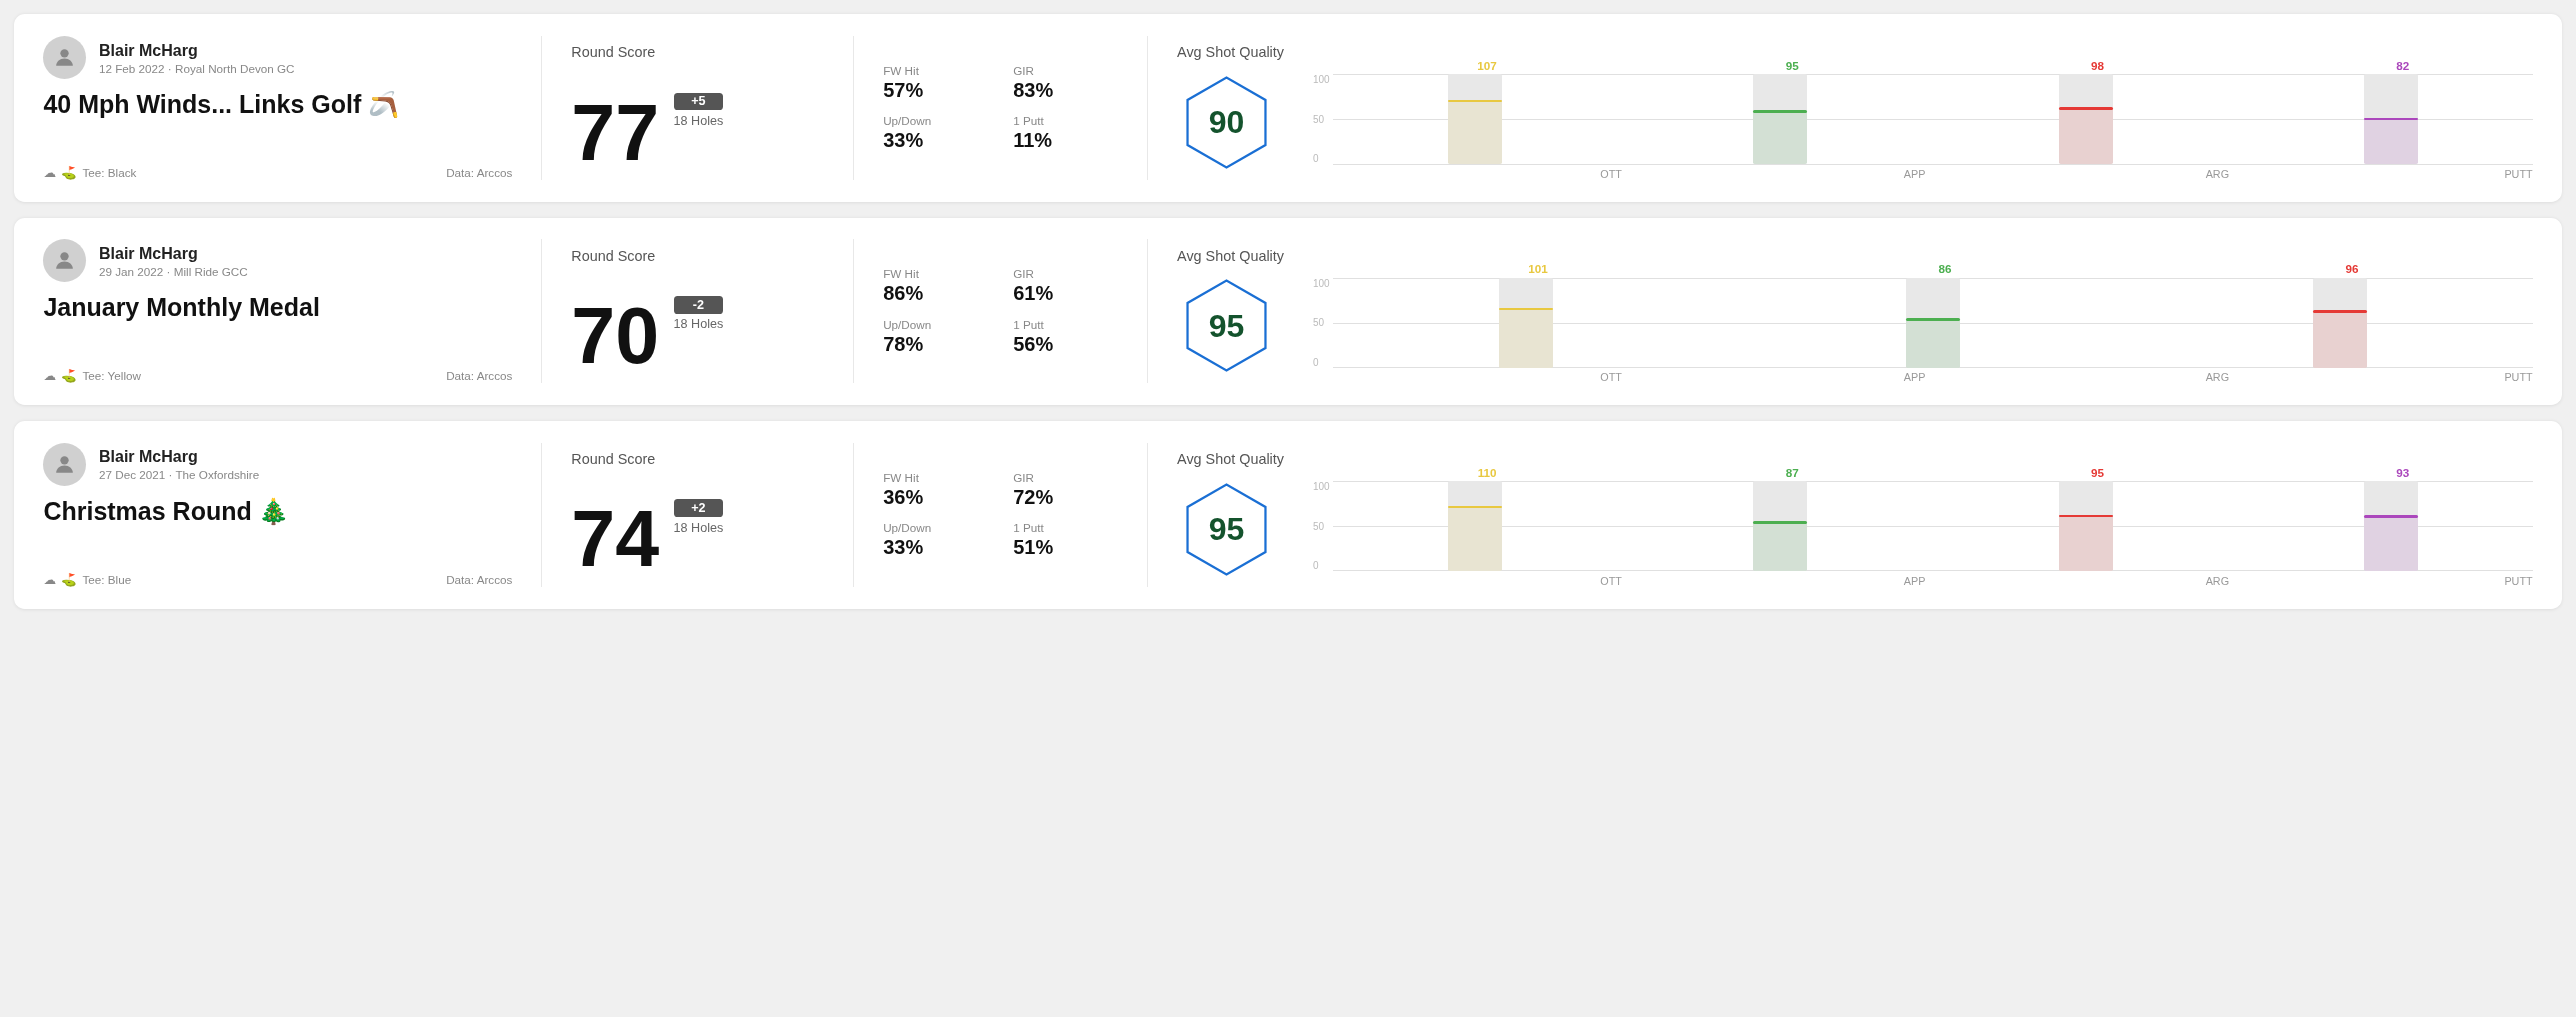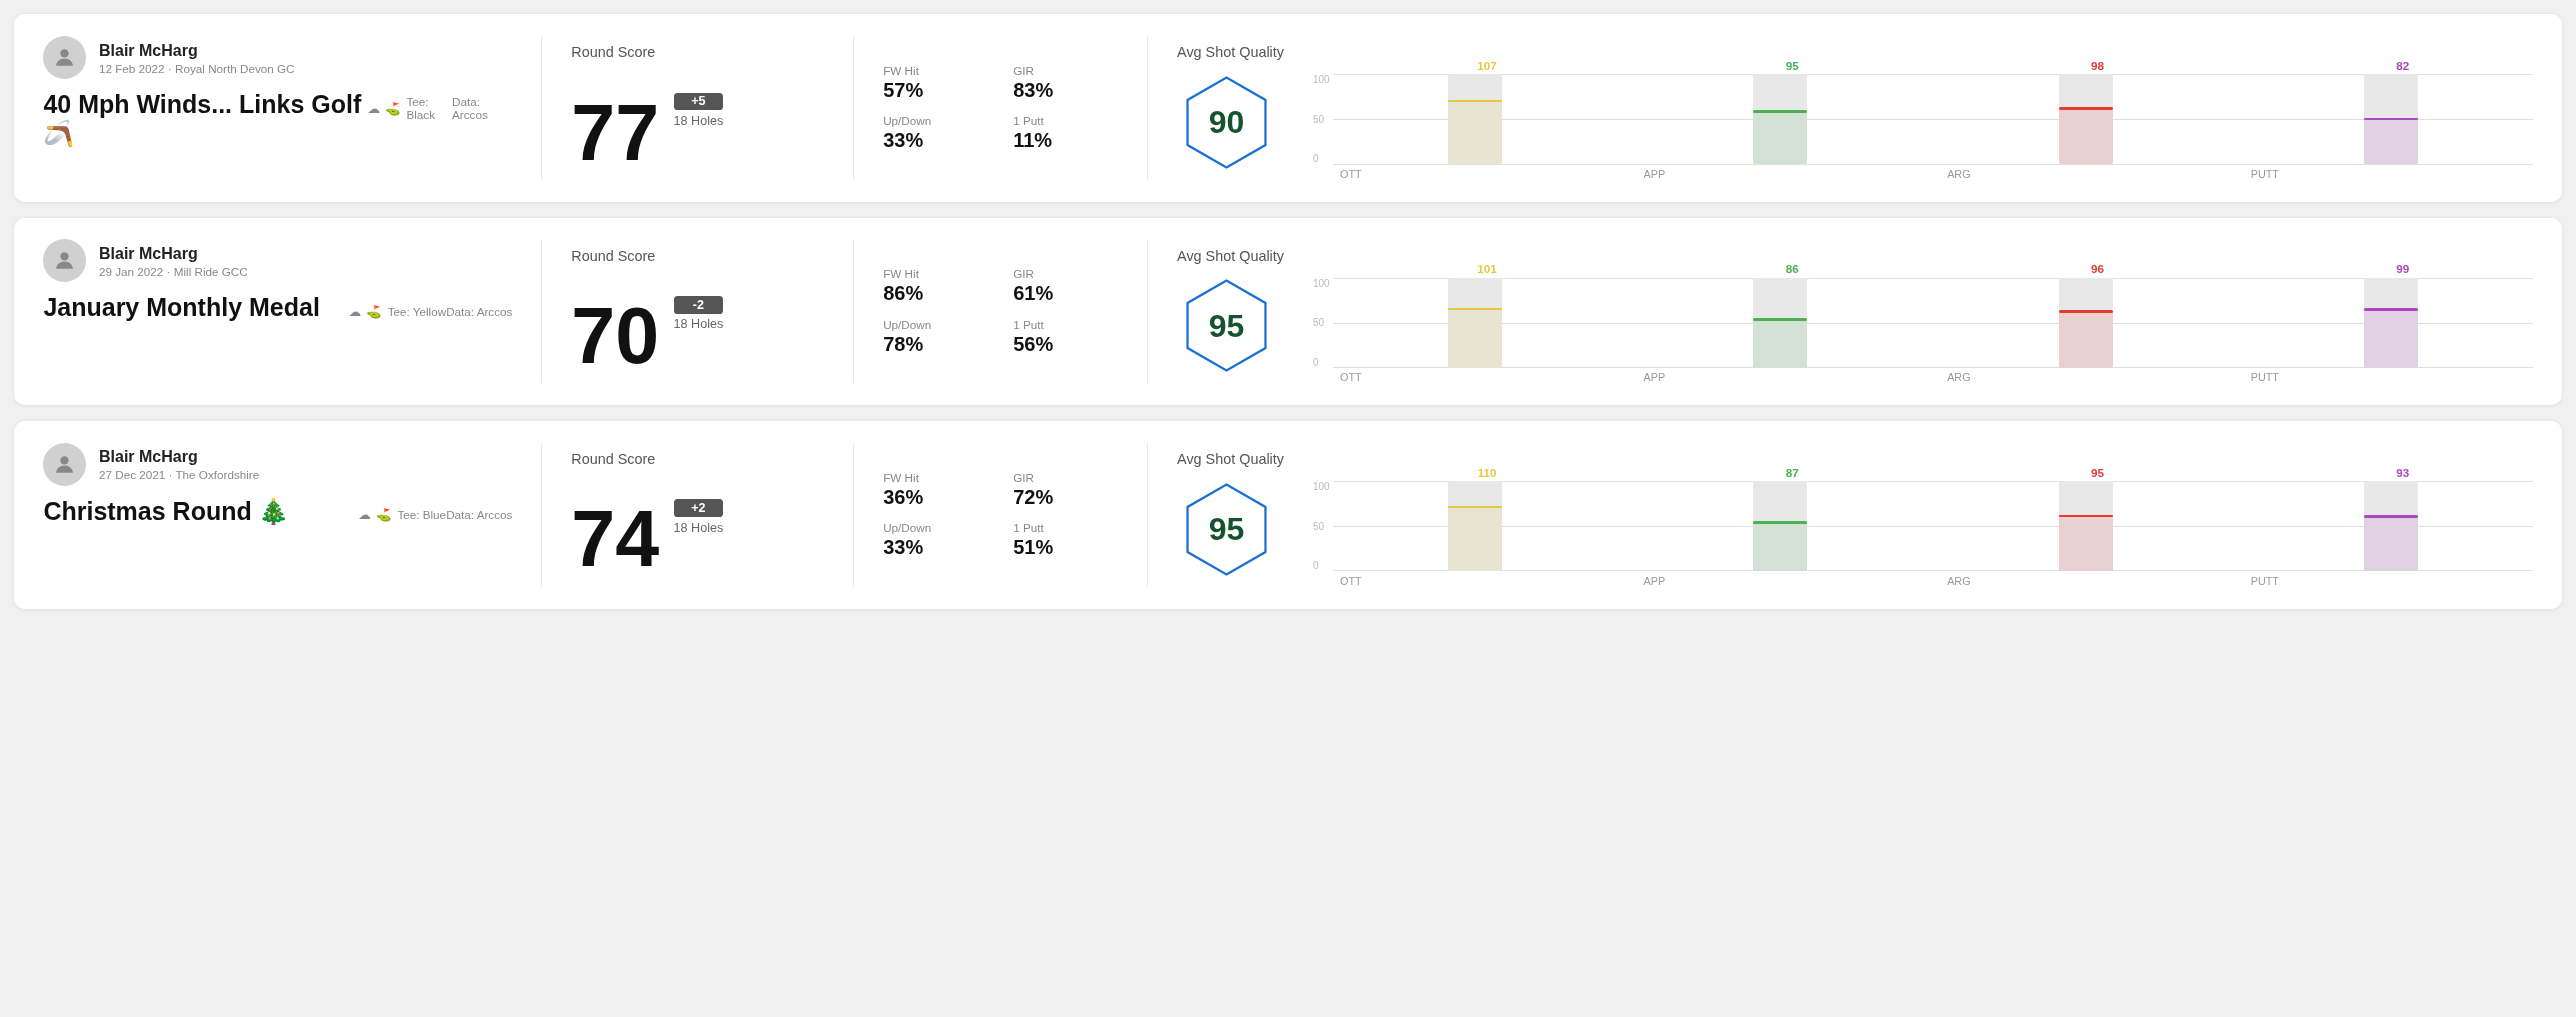--- a/index.html
+++ b/index.html
@@ -25,20 +25,21 @@
       background: #e8e8e8;
       margin: 0 29px;
       flex-shrink: 0;
     }
 
     
     .left-section {
       width: 469px;
       flex-shrink: 0;
       display: flex;
+      flex-direction: column;
       justify-content: space-between;
     }
     .user-header {
       display: flex;
       align-items: center;
       gap: 12.6px;
       margin-bottom: 10.8px;
     }
     .avatar {
       width: 43px;
@@ -250,21 +251,21 @@
       height: 2.7px;
       border-radius: 1.8px;
     }
     .chart-labels-row {
       display: flex;
       gap: 21.7px;
       margin-top: 3.6px;
     }
     .chart-label {
       flex: 1;
-      text-align: left;
+      text-align: right;
       font-size: 10.8px;
       color: #999;
     }
     .chart-y-labels {
       display: flex;
       flex-direction: column;
       justify-content: space-between;
       font-size: 10px;
       color: #bbb;
       margin-right: 3.6px;
@@ -540,29 +541,20 @@
     </div>
               <div class="bar-group">
       <span class="bar-value-label" style="color:#e53935">96</span>
       <div class="bar-wrapper">
         <div class="bar-bg"></div>
         <div class="bar-fill" style="height:64%;background:#e5393522;">
           <div class="bar-colored-line" style="background:#e53935;top:0;"></div>
         </div>
       </div>
     </div>
-              <div class="bar-group">
-      <span class="bar-value-label" style="color:#ab47bc">99</span>
-      <div class="bar-wrapper">
-        <div class="bar-bg"></div>
-        <div class="bar-fill" style="height:66%;background:#ab47bc22;">
-          <div class="bar-colored-line" style="background:#ab47bc;top:0;"></div>
-        </div>
-      </div>
-    </div>
       </div>
     </div>
     <div class="chart-labels-row" style="padding-left:27px;">
       <span class="chart-label">OTT</span>
             <span class="chart-label">APP</span>
             <span class="chart-label">ARG</span>
             <span class="chart-label">PUTT</span>
     </div>
   </div>
     </div>

